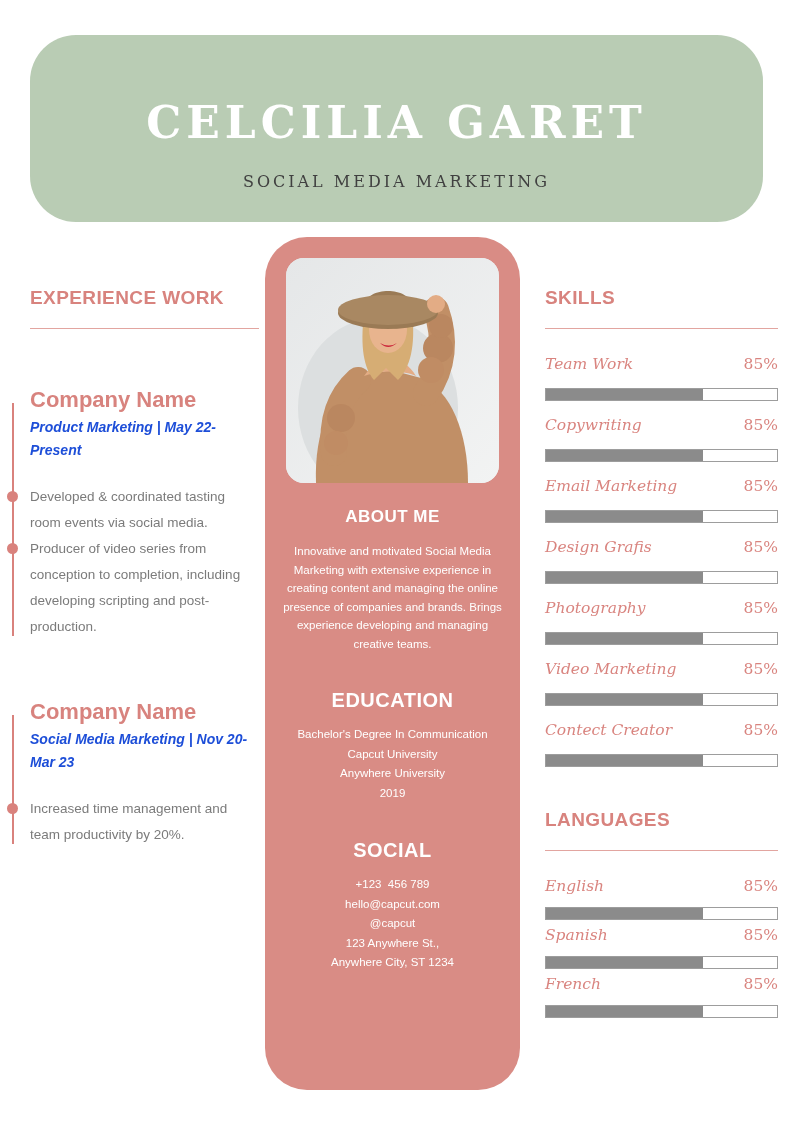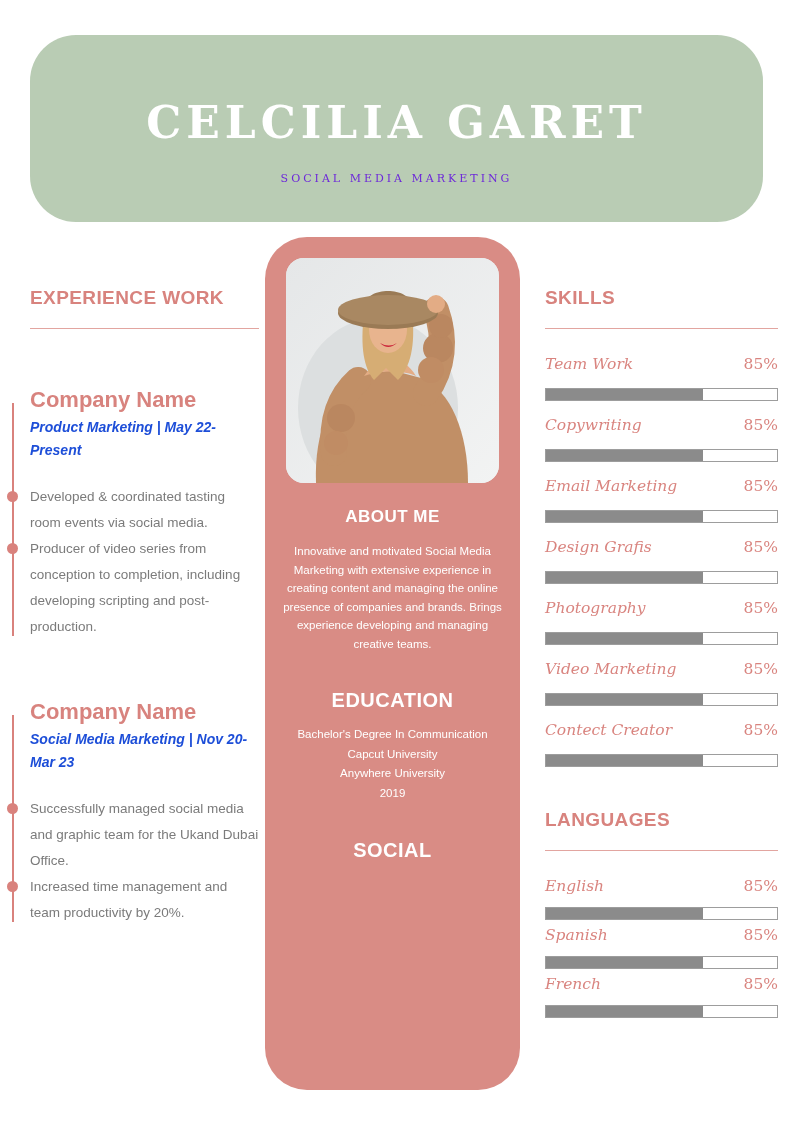--- a/index.html
+++ b/index.html
@@ -10,22 +10,22 @@
   
   .header-banner {
     position:absolute; left:30px; top:35px; width:733px; height:187px;
     background:#b9ccb4; border-radius:46px; text-align:center; color:#ffffff;
   }
   .person-name {
     margin-top:62px; font-family:"DejaVu Serif", serif; font-weight:bold;
     font-size:44px; letter-spacing:5px; color:#ffffff;
   }
   .person-title {
-    margin-top:24px; font-family:"DejaVu Serif", serif; font-size:11px;
-    letter-spacing:3px; color:#6d28d9;
+    margin-top:24px; font-family:"DejaVu Serif", serif; font-size:16px;
+    letter-spacing:3px; color:#404040;
   }
 
   
   .sec-heading {
     font-size:19px; font-weight:bold; color:#d8837e; letter-spacing:0.4px;
   }
   .sec-rule { border:0; border-top:1.5px solid #e2a5a0; margin-top:19px; }
 
   
   .left-col { position:absolute; left:30px; top:287px; width:229px; }
@@ -108,21 +108,20 @@
         <li>Developed &amp; coordinated tasting room events via social media.</li>
         <li>Producer of video series from conception to completion, including developing scripting and post-production.</li>
       </ul>
     </div>
 
     <div class="job job-2">
       <div class="job-line"></div>
       <div class="company">Company Name</div>
       <div class="job-meta">Social Media Marketing | Nov 20-Mar 23</div>
       <ul class="job-bullets">
-        <li>Successfully managed social media and graphic team for the Ukand Dubai Office.</li>
         <li>Increased time management and team productivity by 20%.</li>
       </ul>
     </div>
   </div>
 
   <div class="pink-col">
     <div class="photo-frame">
       <svg width="213" height="225" viewBox="0 0 213 225" xmlns="http://www.w3.org/2000/svg">
         <defs>
           <linearGradient id="bgGrad" x1="0" y1="0" x2="1" y2="1">
@@ -171,20 +170,27 @@
 
     <div class="mid-heading-lg">EDUCATION</div>
     <div class="mid-lines">
       <div>Bachelor's Degree In Communication</div>
       <div>Capcut University</div>
       <div>Anywhere University</div>
       <div>2019</div>
     </div>
 
     <div class="mid-heading-lg">SOCIAL</div>
+    <div class="mid-lines">
+      <div>+123&nbsp; 456 789</div>
+      <div>hello@capcut.com</div>
+      <div>@capcut</div>
+      <div>123 Anywhere St.,</div>
+      <div>Anywhere City, ST 1234</div>
+    </div>
   </div>
 
   <div class="right-col">
     <div class="sec-heading">SKILLS</div>
     <hr class="sec-rule">
 
     <div class="meters">
       <div class="meter">
         <div class="meter-row">
           <span class="meter-label">Team Work</span>

